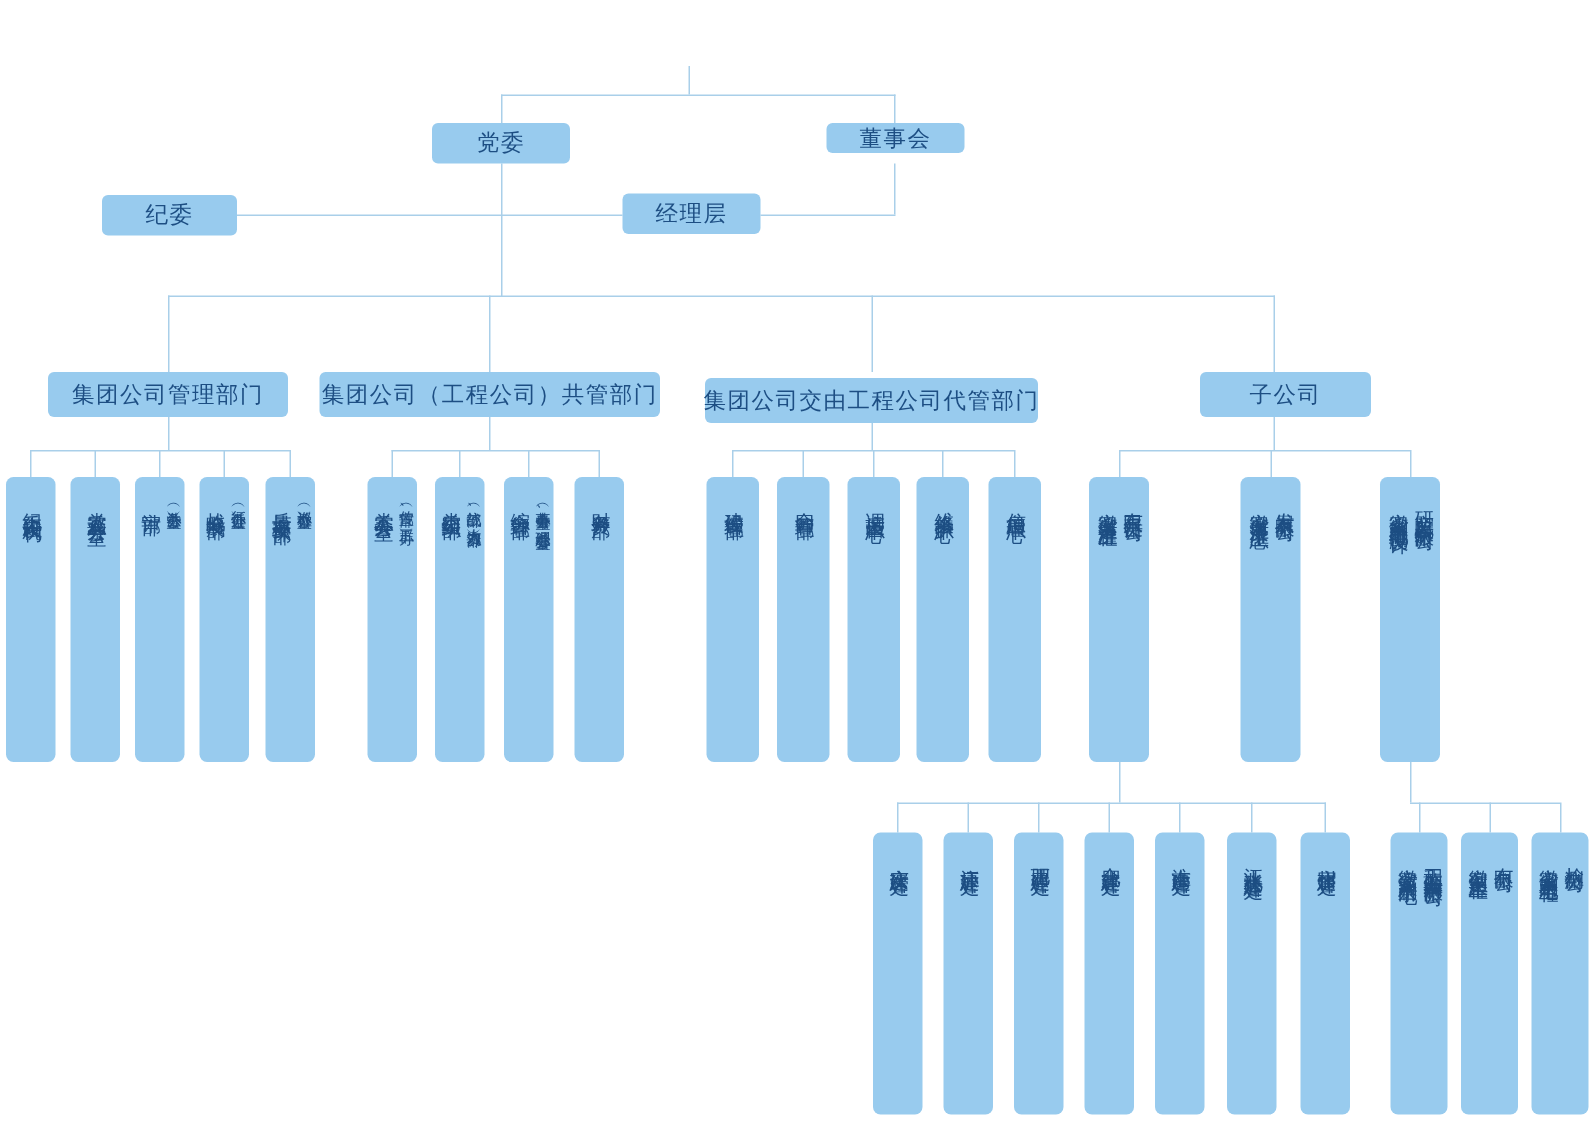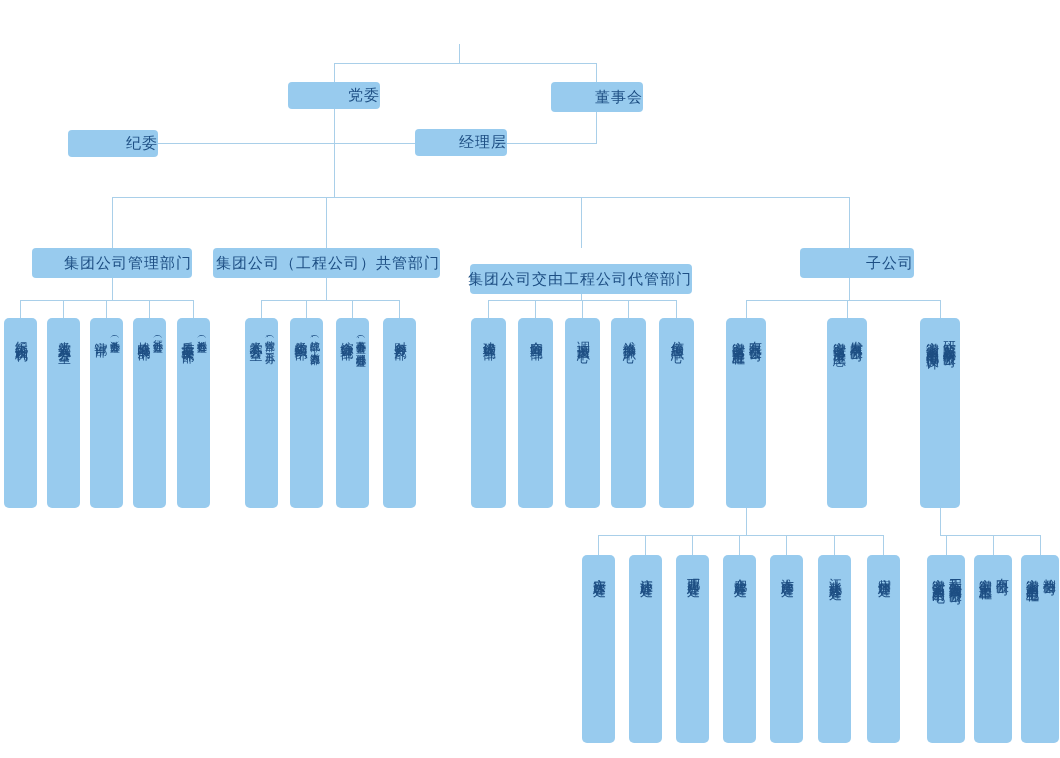--- a/index.html
+++ b/index.html
@@ -10,21 +10,21 @@
   .cline { position:absolute; background:#a9cfe9; }
   .root-node {
     position:absolute; border-radius:3px;
     background:linear-gradient(115deg,#3b8cc9 0%,#1562a8 26%,#2172b6 52%,#10579d 100%);
     color:#ffffff; font-weight:bold; font-size:17px; letter-spacing:2px;
     display:flex; align-items:center; justify-content:center;
     box-shadow:0 1px 2px rgba(0,60,120,.25);
   }
   .hnode {
     position:absolute; background:#98cbee; border-radius:4px;
-    display:flex; align-items:center; justify-content:flex-end;
+    display:flex; align-items:center; justify-content:center;
     color:#1d4e83; font-size:15px; letter-spacing:1px; white-space:nowrap;
   }
   .vnode {
     position:absolute; background:#98cbee; border-radius:5px;
     display:flex; flex-direction:row; justify-content:center; align-items:flex-start;
     padding-top:13px; box-sizing:border-box; gap:2px;
   }
   .vmain {
     writing-mode:vertical-lr; text-orientation:mixed; display:block;
     font-size:13px; line-height:1.15; letter-spacing:1.5px; color:#1d4e83;
@@ -95,37 +95,37 @@
   <div class="cline" style="left:940px;top:508px;width:1px;height:27px"></div>
   <div class="cline" style="left:940px;top:535px;width:100px;height:1px"></div>
   <div class="cline" style="left:946px;top:535px;width:1px;height:20px"></div>
   <div class="cline" style="left:993px;top:535px;width:1px;height:20px"></div>
   <div class="cline" style="left:1040px;top:535px;width:1px;height:20px"></div>
 
 
   <div class="hnode" style="left:288px;top:82px;width:92px;height:27px">
     <span>党委</span>
   </div>
-  <div class="hnode" style="left:551px;top:82px;width:92px;height:30px">
+  <div class="hnode" style="left:551px;top:82px;width:92px;height:20px">
     <span>董事会</span>
   </div>
   <div class="hnode" style="left:68px;top:130px;width:90px;height:27px">
     <span>纪委</span>
   </div>
   <div class="hnode" style="left:415px;top:129px;width:92px;height:27px">
     <span>经理层</span>
   </div>
 
   <div class="hnode" style="left:213px;top:248px;width:227px;height:30px">
     <span>集团公司（工程公司）共管部门</span>
   </div>
   <div class="hnode" style="left:32px;top:248px;width:160px;height:30px">
     <span>集团公司管理部门</span>
   </div>
-  <div class="hnode" style="left:470px;top:264px;width:222px;height:30px">
+  <div class="hnode" style="left:470px;top:252px;width:222px;height:30px">
     <span>集团公司交由工程公司代管部门</span>
   </div>
   <div class="hnode" style="left:800px;top:248px;width:114px;height:30px">
     <span>子公司</span>
   </div>
 
   <div class="vnode" style="left:4px;top:318px;width:33px;height:190px">
     <span class="vmain">纪委内设机构</span>
   </div>
   <div class="vnode" style="left:47px;top:318px;width:33px;height:190px">

